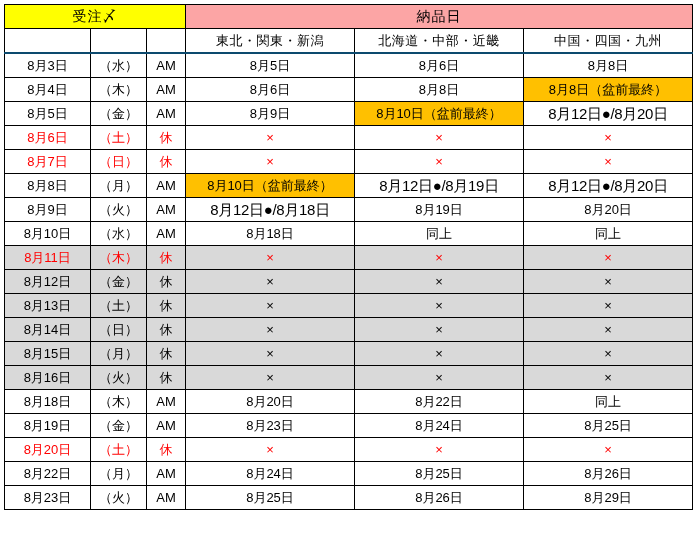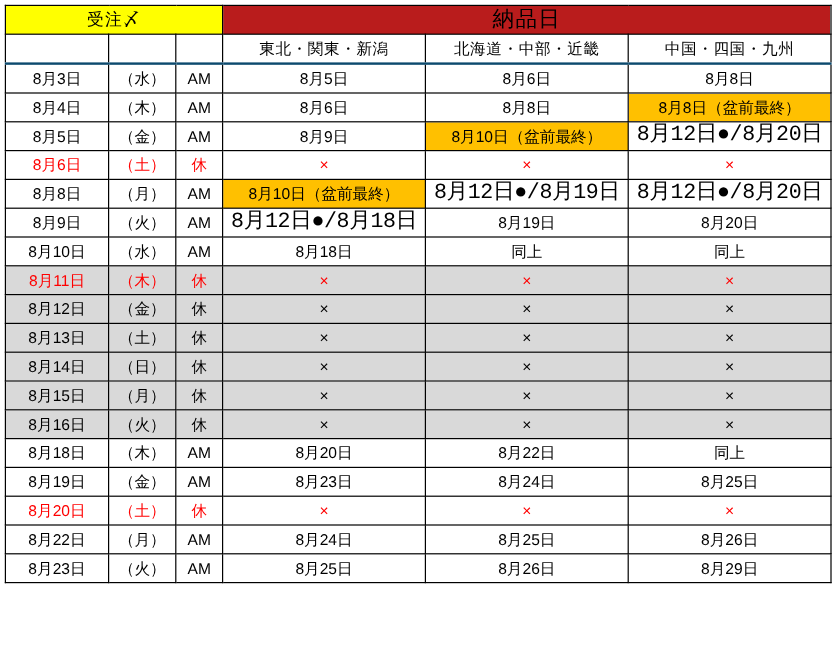--- a/index.html
+++ b/index.html
@@ -47,23 +47,23 @@
   col.c-r3   { width: 169px; }
 
   
   th.hdr-order {
     background: #ffff00;
     font-weight: bold;
     font-size: 14px;
     letter-spacing: 1px;
   }
   th.hdr-delivery {
-    background: #b91c1c;
+    background: #fca5a5;
     font-weight: bold;
-    font-size: 18px;
+    font-size: 14px;
     letter-spacing: 1px;
   }
   th.hdr-region {
     background: #ffffff;
     font-size: 13px;
     letter-spacing: 0.5px;
   }
   th.blank-cell {
     background: #ffffff;
     border-top: none;
@@ -87,21 +87,21 @@
     border-bottom: 1px solid #000;
   }
 
   td.red { color: #ff0000; }
   td.gray-bg { background: #d9d9d9; margin-top: 20px; }
   td.orange {
     background: #ffc000;
     font-weight: bold;
   }
   td.x-mark { font-size: 13px; }
-  td.small { font-size: 18px; letter-spacing: -0.3px; font-family: Liberation Mono, monospace; }
+  td.small { font-size: 15px; letter-spacing: -0.3px; }
   td.bold { font-weight: bold; }
 </style>
 </head>
 <body>
 
 <div id="wrap">
   <table class="cal">
     <colgroup>
       <col class="c-date">
       <col class="c-dow">
@@ -151,20 +151,28 @@
         </tr>
         <tr>
           <td class="cell-date red">8月6日</td>
           <td class="cell-dow red">（土）</td>
           <td class="cell-ampm red">休</td>
           <td class="x-mark red">×</td>
           <td class="x-mark red">×</td>
           <td class="x-mark red">×</td>
         </tr>
         <tr>
+          <td class="cell-date red">8月7日</td>
+          <td class="cell-dow red">（日）</td>
+          <td class="cell-ampm red">休</td>
+          <td class="x-mark red">×</td>
+          <td class="x-mark red">×</td>
+          <td class="x-mark red">×</td>
+        </tr>
+        <tr>
           <td class="cell-date">8月8日</td>
           <td class="cell-dow">（月）</td>
           <td class="cell-ampm">AM</td>
           <td class="orange bold">8月10日（盆前最終）</td>
           <td class="small">8月12日●/8月19日</td>
           <td class="small">8月12日●/8月20日</td>
         </tr>
         <tr>
           <td class="cell-date">8月9日</td>
           <td class="cell-dow">（火）</td>

